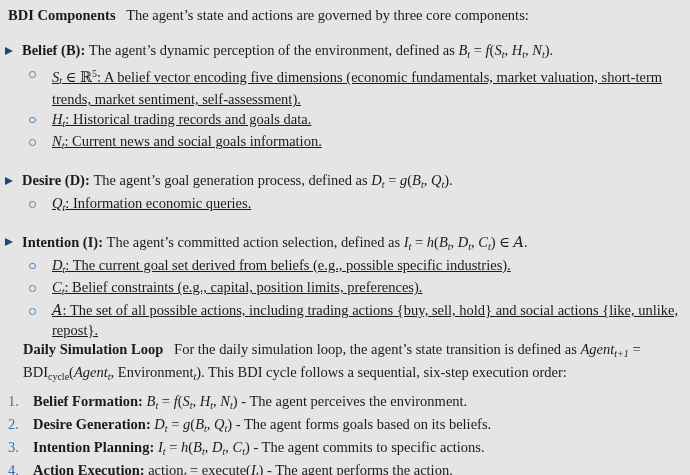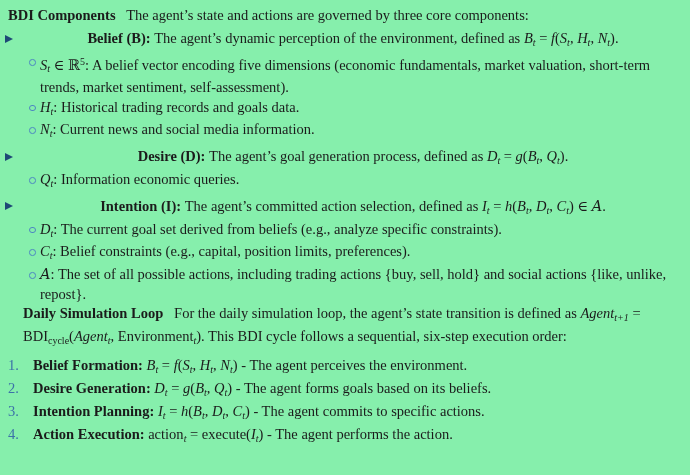--- a/index.html
+++ b/index.html
@@ -5,33 +5,33 @@
   html, body {
     margin: 0;
     padding: 0;
     background: #ffffff;
   }
   .page {
     position: relative;
     width: 690px;
     height: 475px;
     box-sizing: border-box;
-    background: #86efac;
+    background: #e5e5e5;
     color: #1b1b1b;
     font-family: "Liberation Serif", "DejaVu Serif", "DejaVu Sans", serif;
     font-size: 14.5px;
     line-height: 19.3px;
     padding: 6px 6px 0 0;
     overflow: hidden;
   }
   .block { position: relative; }
   .para-heading { padding-left: 8px; }
   .para-daily   { padding-left: 23px; }
-  .tri  { padding-left: 22px; margin-top: 4px; text-align: center; }
-  .circ { padding-left: 40px; }
+  .tri  { padding-left: 22px; margin-top: 16px; }
+  .circ { padding-left: 52px; text-decoration: underline; }
   .num  { padding-left: 33px; }
   .num-first { margin-top: 7px; }
 
   .tri > .marker {
     position: absolute;
     left: 5px;
     top: 5.4px;
     width: 0; height: 0;
     border-left: 8.5px solid #1e4976;
     border-top: 4.8px solid transparent;
@@ -61,25 +61,25 @@
   .seg-cal { font-style: italic; font-family: "DejaVu Serif", serif; }
 </style>
 </head>
 <body>
 
 <div class="page" id="doc">
     <div class="block para-heading"><span class="seg-b">BDI Components</span><span>&nbsp;&nbsp; The agent’s state and actions are governed by three core components:</span></div>
     <div class="block tri"><span class="marker"></span><span class="seg-b">Belief (B): </span><span>The agent’s dynamic perception of the environment, defined as </span><span class="seg-i">B</span><span class="seg-sub seg-i">t</span><span> = </span><span class="seg-i">f</span><span>(</span><span class="seg-i">S</span><span class="seg-sub seg-i">t</span><span>, </span><span class="seg-i">H</span><span class="seg-sub seg-i">t</span><span>, </span><span class="seg-i">N</span><span class="seg-sub seg-i">t</span><span>).</span></div>
     <div class="block circ"><span class="marker"></span><span class="seg-i">S</span><span class="seg-sub seg-i">t</span><span> ∈ </span><span class="seg-dbl">ℝ</span><span class="seg-sup">5</span><span>: A belief vector encoding five dimensions (economic fundamentals, market valuation, short-term trends, market sentiment, self-assessment).</span></div>
     <div class="block circ"><span class="marker"></span><span class="seg-i">H</span><span class="seg-sub seg-i">t</span><span>: Historical trading records and goals data.</span></div>
-    <div class="block circ"><span class="marker"></span><span class="seg-i">N</span><span class="seg-sub seg-i">t</span><span>: Current news and social media information.</span></div>
+    <div class="block circ"><span class="marker"></span><span class="seg-i">N</span><span class="seg-sub seg-i">t</span><span>: Current news and social goals information.</span></div>
     <div class="block tri"><span class="marker"></span><span class="seg-b">Desire (D): </span><span>The agent’s goal generation process, defined as </span><span class="seg-i">D</span><span class="seg-sub seg-i">t</span><span> = </span><span class="seg-i">g</span><span>(</span><span class="seg-i">B</span><span class="seg-sub seg-i">t</span><span>, </span><span class="seg-i">Q</span><span class="seg-sub seg-i">t</span><span>).</span></div>
     <div class="block circ"><span class="marker"></span><span class="seg-i">Q</span><span class="seg-sub seg-i">t</span><span>: Information economic queries.</span></div>
     <div class="block tri"><span class="marker"></span><span class="seg-b">Intention (I): </span><span>The agent’s committed action selection, defined as </span><span class="seg-i">I</span><span class="seg-sub seg-i">t</span><span> = </span><span class="seg-i">h</span><span>(</span><span class="seg-i">B</span><span class="seg-sub seg-i">t</span><span>, </span><span class="seg-i">D</span><span class="seg-sub seg-i">t</span><span>, </span><span class="seg-i">C</span><span class="seg-sub seg-i">t</span><span>) ∈ </span><span class="seg-cal">A</span><span>.</span></div>
-    <div class="block circ"><span class="marker"></span><span class="seg-i">D</span><span class="seg-sub seg-i">t</span><span>: The current goal set derived from beliefs (e.g., analyze specific constraints).</span></div>
+    <div class="block circ"><span class="marker"></span><span class="seg-i">D</span><span class="seg-sub seg-i">t</span><span>: The current goal set derived from beliefs (e.g., possible specific industries).</span></div>
     <div class="block circ"><span class="marker"></span><span class="seg-i">C</span><span class="seg-sub seg-i">t</span><span>: Belief constraints (e.g., capital, position limits, preferences).</span></div>
     <div class="block circ"><span class="marker"></span><span class="seg-cal">A</span><span>: The set of all possible actions, including trading actions {buy, sell, hold} and social actions {like, unlike, repost}.</span></div>
     <div class="block para-daily"><span class="seg-b">Daily Simulation Loop</span><span>&nbsp;&nbsp; For the daily simulation loop, the agent’s state transition is defined as </span><span class="seg-i">Agent</span><span class="seg-sub seg-i">t+1</span><span> = BDI</span><span class="seg-sub">cycle</span><span>(</span><span class="seg-i">Agent</span><span class="seg-sub seg-i">t</span><span>, Environment</span><span class="seg-sub seg-i">t</span><span>). This BDI cycle follows a sequential, six-step execution order:</span></div>
     <div class="block num num-first"><span class="marker">1.</span><span class="seg-b">Belief Formation: </span><span class="seg-i">B</span><span class="seg-sub seg-i">t</span><span> = </span><span class="seg-i">f</span><span>(</span><span class="seg-i">S</span><span class="seg-sub seg-i">t</span><span>, </span><span class="seg-i">H</span><span class="seg-sub seg-i">t</span><span>, </span><span class="seg-i">N</span><span class="seg-sub seg-i">t</span><span>) - The agent perceives the environment.</span></div>
     <div class="block num"><span class="marker">2.</span><span class="seg-b">Desire Generation: </span><span class="seg-i">D</span><span class="seg-sub seg-i">t</span><span> = </span><span class="seg-i">g</span><span>(</span><span class="seg-i">B</span><span class="seg-sub seg-i">t</span><span>, </span><span class="seg-i">Q</span><span class="seg-sub seg-i">t</span><span>) - The agent forms goals based on its beliefs.</span></div>
     <div class="block num"><span class="marker">3.</span><span class="seg-b">Intention Planning: </span><span class="seg-i">I</span><span class="seg-sub seg-i">t</span><span> = </span><span class="seg-i">h</span><span>(</span><span class="seg-i">B</span><span class="seg-sub seg-i">t</span><span>, </span><span class="seg-i">D</span><span class="seg-sub seg-i">t</span><span>, </span><span class="seg-i">C</span><span class="seg-sub seg-i">t</span><span>) - The agent commits to specific actions.</span></div>
     <div class="block num"><span class="marker">4.</span><span class="seg-b">Action Execution: </span><span>action</span><span class="seg-sub seg-i">t</span><span> = execute(</span><span class="seg-i">I</span><span class="seg-sub seg-i">t</span><span>) - The agent performs the action.</span></div>
   </div>
 
 </body></html>

